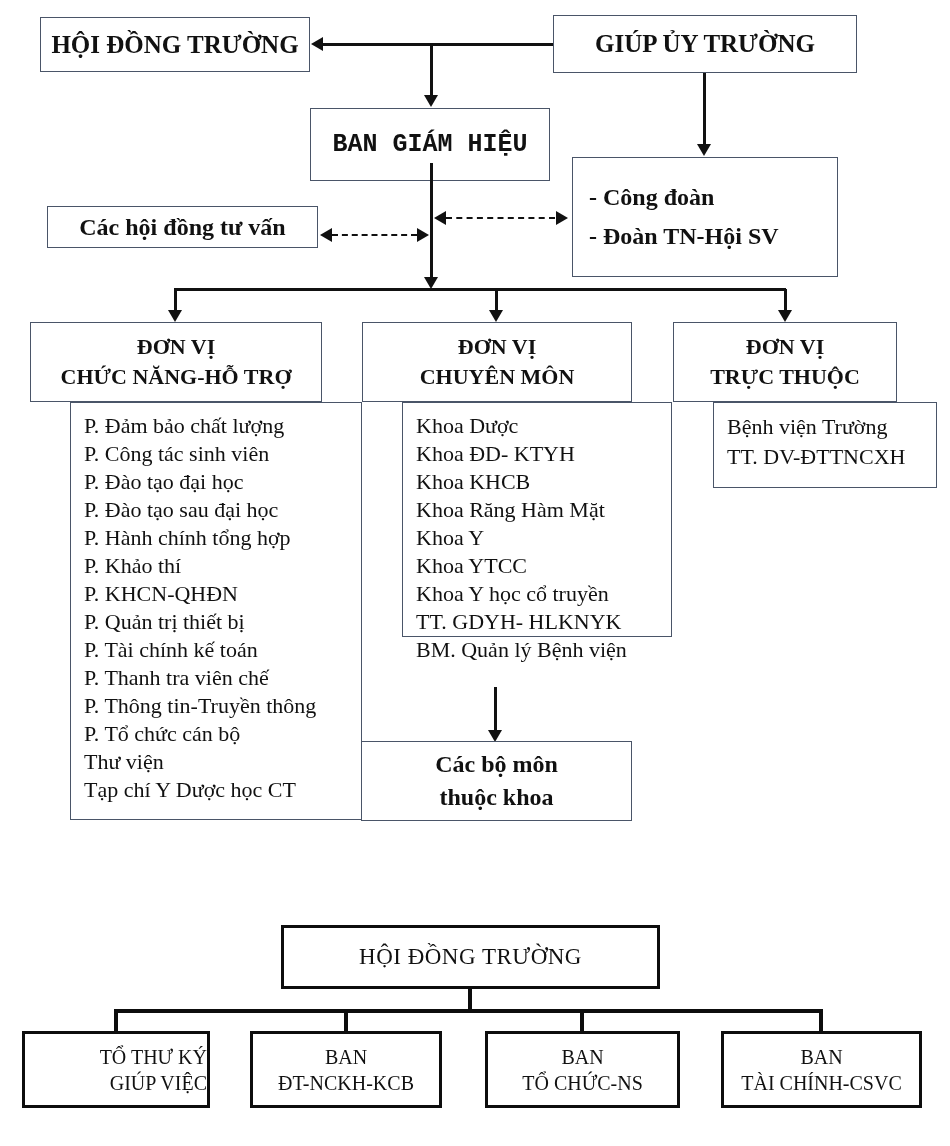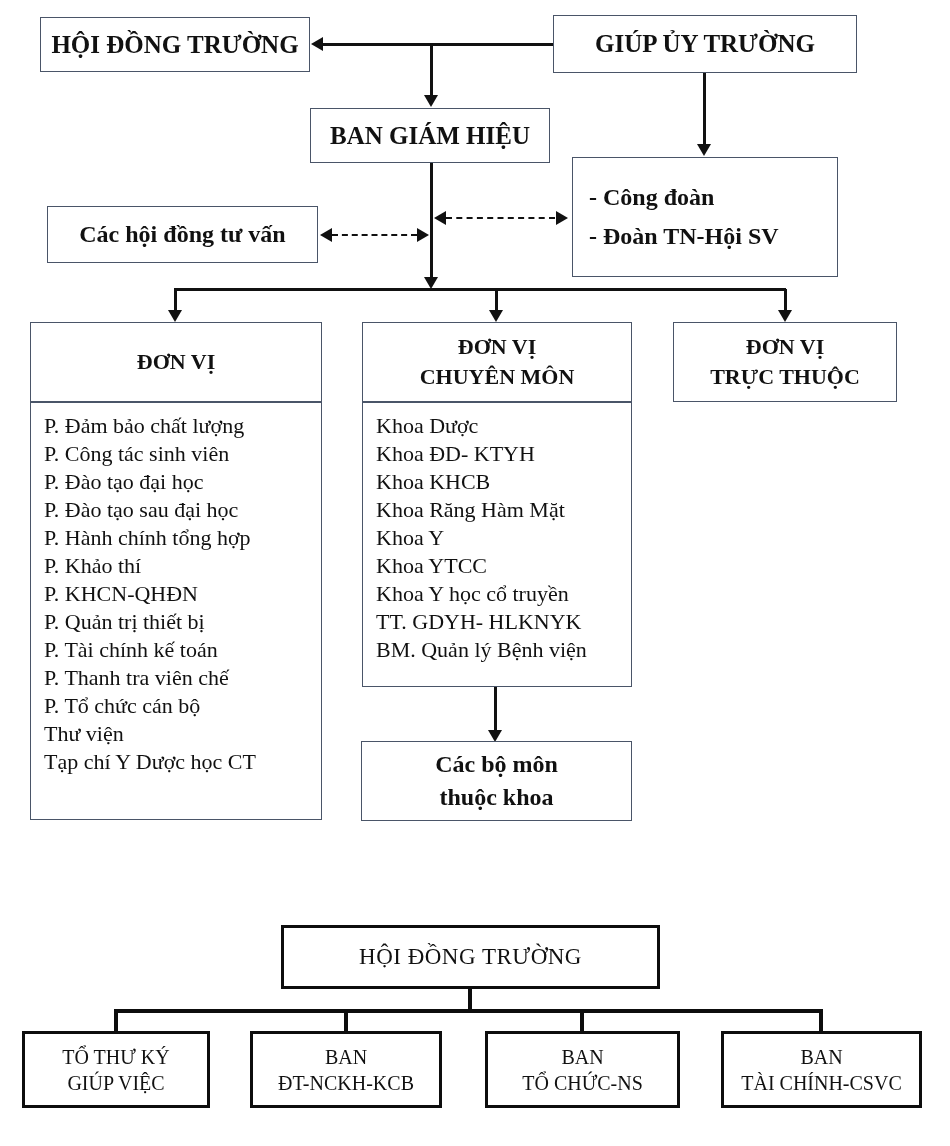--- a/index.html
+++ b/index.html
@@ -9,21 +9,21 @@
     overflow:hidden;
   }
   
   .nbox{
     position:absolute;background:#fff;border:1.6px solid #4a5568;
     display:flex;flex-direction:column;align-items:center;justify-content:center;
     text-align:center;box-sizing:border-box;
   }
   .bold{font-weight:bold;}
   .list-items{align-items:flex-start;justify-content:flex-start;text-align:left;
-    padding:9px 4px 0 13px;}
+    padding:9px 4px 0 13px;margin-left:40px;}
   .list-items div{line-height:28px;white-space:nowrap;}
   .mass-box{align-items:flex-start;text-align:left;padding-left:16px;}
   .mass-box div{line-height:39px;white-space:nowrap;text-align:right;}
   
   .tbox{
     position:absolute;background:#fff;border:3.5px solid #0d0d0d;
     display:flex;flex-direction:column;align-items:center;justify-content:center;
     text-align:center;box-sizing:border-box;font-weight:normal;
   }
   
@@ -59,25 +59,25 @@
 <div class="canvas">
 
   <div class="nbox bold fs25" style="left:40px;top:17px;width:270px;height:55px;">
     <span>HỘI ĐỒNG TRƯỜNG</span>
   </div>
 
   <div class="nbox bold fs25" style="left:553px;top:15px;width:304px;height:58px;">
     <span>GIÚP ỦY TRƯỜNG</span>
   </div>
 
-  <div class="nbox bold fs25" style="left:310px;top:108px;width:240px;height:55px;">
+  <div class="nbox bold fs25" style="left:310px;top:108px;width:240px;height:73px;font-family:Liberation Mono, monospace;">
     <span>BAN GIÁM HIỆU</span>
   </div>
 
-  <div class="nbox bold fs24" style="left:47px;top:206px;width:271px;height:57px;">
+  <div class="nbox bold fs24" style="left:47px;top:206px;width:271px;height:42px;">
     <span>Các hội đồng tư vấn</span>
   </div>
 
   <div class="nbox bold fs24 mass-box" style="left:572px;top:157px;width:266px;height:120px;">
     <div>- Công đoàn</div>
     <div>- Đoàn TN-Hội SV</div>
   </div>
 
   <div class="arr-left" style="left:311px;top:37px;"></div>
   <div class="hline" style="left:321px;top:43px;width:232px;"></div>
@@ -102,20 +102,21 @@
   <div class="hline" style="left:174px;top:288px;width:612px;"></div>
   <div class="vline" style="left:174px;top:289px;height:22px;"></div>
   <div class="arr-down" style="left:168px;top:310px;"></div>
   <div class="vline" style="left:495px;top:289px;height:22px;"></div>
   <div class="arr-down" style="left:489px;top:310px;"></div>
   <div class="vline" style="left:784px;top:289px;height:22px;"></div>
   <div class="arr-down" style="left:778px;top:310px;"></div>
 
   <div class="nbox bold fs22 lh30" style="left:30px;top:322px;width:292px;height:80px;">
     <div>ĐƠN VỊ</div>
+    <div>CHỨC NĂNG-HỖ TRỢ</div>
   </div>
   <div class="nbox bold fs22 lh30" style="left:362px;top:322px;width:270px;height:80px;">
     <div>ĐƠN VỊ</div>
     <div>CHUYÊN MÔN</div>
   </div>
   <div class="nbox bold fs22 lh30" style="left:673px;top:322px;width:224px;height:80px;">
     <div>ĐƠN VỊ</div>
     <div>TRỰC THUỘC</div>
   </div>
 
@@ -123,58 +124,63 @@
     <div>P. Đảm bảo chất lượng</div>
     <div>P. Công tác sinh viên</div>
     <div>P. Đào tạo đại học</div>
     <div>P. Đào tạo sau đại học</div>
     <div>P. Hành chính tổng hợp</div>
     <div>P. Khảo thí</div>
     <div>P. KHCN-QHĐN</div>
     <div>P. Quản trị thiết bị</div>
     <div>P. Tài chính kế toán</div>
     <div>P. Thanh tra viên chế</div>
+    <div>P. Thông tin-Truyền thông</div>
     <div>P. Tổ chức cán bộ</div>
     <div>Thư viện</div>
     <div>Tạp chí Y Dược học CT</div>
   </div>
 
-  <div class="nbox fs22 list-items" style="left:362px;top:402px;width:270px;height:285px;">
+  <div class="nbox fs22 list-items" style="left:362px;top:402px;width:270px;height:235px;">
     <div>Khoa Dược</div>
     <div>Khoa ĐD- KTYH</div>
     <div>Khoa KHCB</div>
     <div>Khoa Răng Hàm Mặt</div>
     <div>Khoa Y</div>
     <div>Khoa YTCC</div>
     <div>Khoa Y học cổ truyền</div>
     <div>TT. GDYH- HLKNYK</div>
     <div>BM. Quản lý Bệnh viện</div>
   </div>
 
+  <div class="nbox fs22 list-items lh30r" style="left:673px;top:402px;width:224px;height:86px;">
+    <div>Bệnh viện Trường</div>
+    <div>TT. DV-ĐTTNCXH</div>
+  </div>
 
   <div class="vline" style="left:494px;top:687px;height:44px;"></div>
   <div class="arr-down" style="left:488px;top:730px;"></div>
 
   <div class="nbox bold fs24 lh33" style="left:361px;top:741px;width:271px;height:80px;">
     <div>Các bộ môn</div>
     <div>thuộc khoa</div>
   </div>
 
   <div class="tbox fs23" style="left:281px;top:925px;width:379px;height:64px;letter-spacing:0.5px;">
     <span>HỘI ĐỒNG TRƯỜNG</span>
   </div>
 
   <div class="vline thick" style="left:468px;top:989px;height:20px;"></div>
   <div class="hline thick" style="left:114px;top:1009px;width:709px;"></div>
   <div class="vline thick" style="left:114px;top:1009px;height:22px;"></div>
   <div class="vline thick" style="left:344px;top:1009px;height:22px;"></div>
   <div class="vline thick" style="left:580px;top:1009px;height:22px;"></div>
   <div class="vline thick" style="left:819px;top:1009px;height:22px;"></div>
 
-  <div class="tbox fs20 lh26" style="left:22px;top:1031px;width:188px;height:77px;">
+  <div class="tbox fs20 lh26" style="left:22px;top:1031px;width:188px;height:77px;align-items:flex-end;">
     <div>TỔ THƯ KÝ</div>
     <div>GIÚP VIỆC</div>
   </div>
   <div class="tbox fs20 lh26" style="left:250px;top:1031px;width:192px;height:77px;">
     <div>BAN</div>
     <div>ĐT-NCKH-KCB</div>
   </div>
   <div class="tbox fs20 lh26" style="left:485px;top:1031px;width:195px;height:77px;">
     <div>BAN</div>
     <div>TỔ CHỨC-NS</div>

